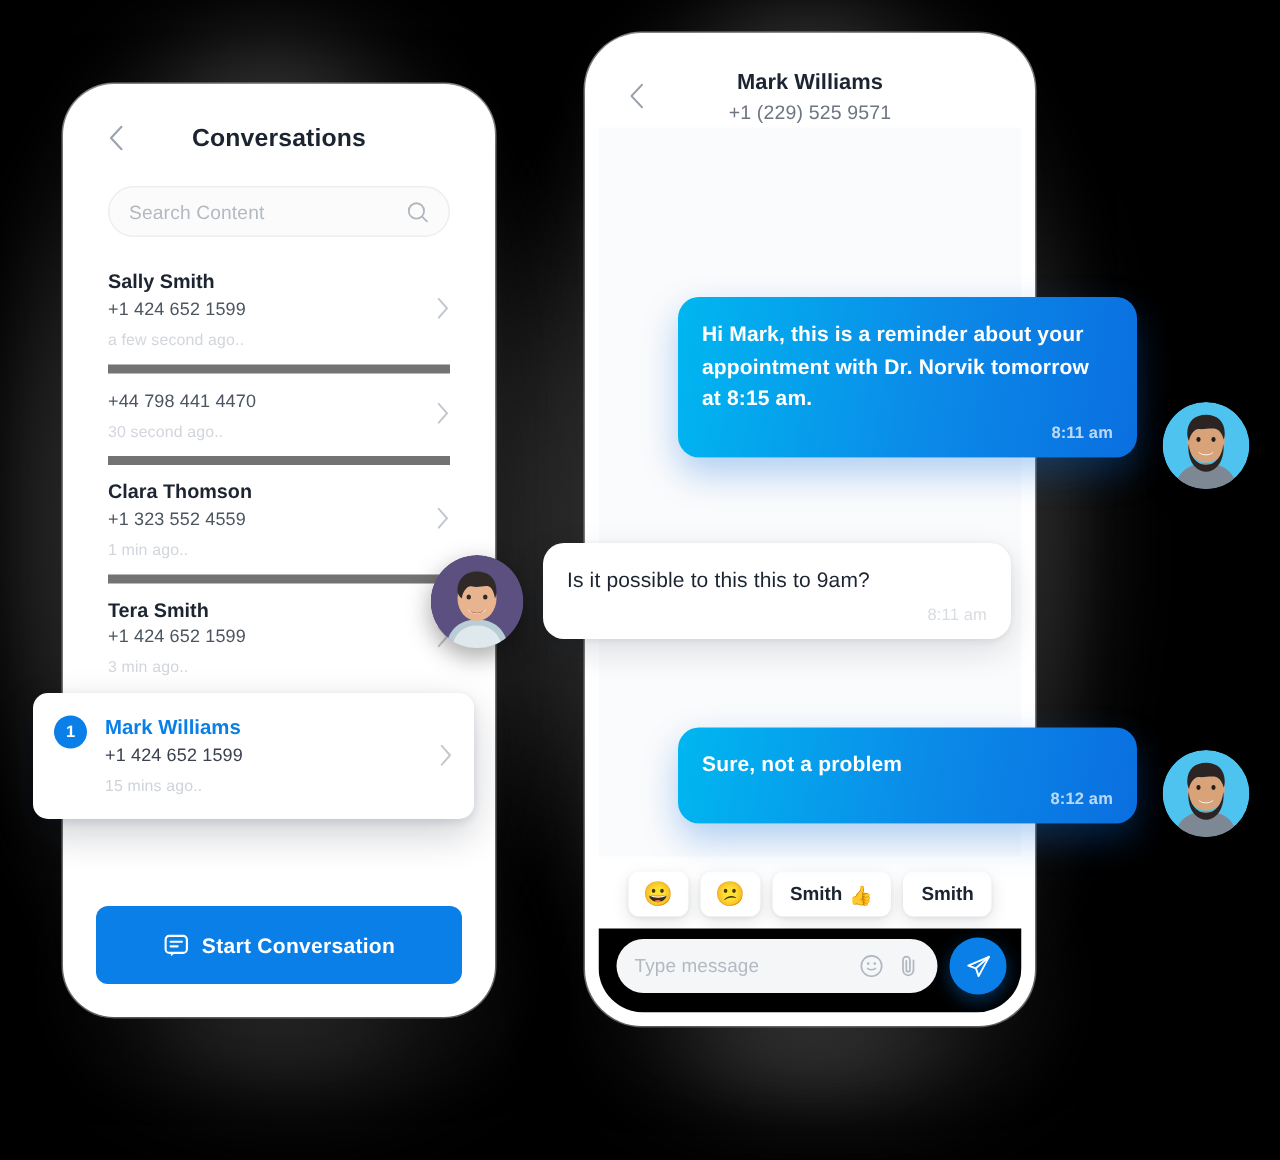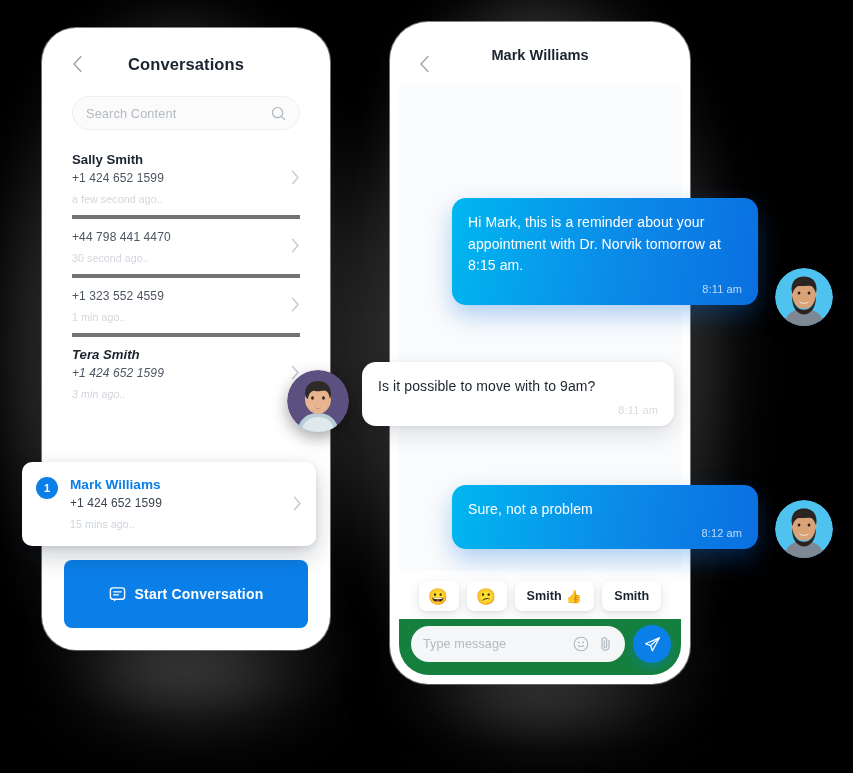--- a/index.html
+++ b/index.html
@@ -56,21 +56,21 @@
   .phone {
     position: absolute;
     background: #ffffff;
     border-radius: 34px;
     box-shadow: 0 18px 46px rgba(0,0,0,0.55),
                 0 0 0 1px rgba(255,255,255,0.55);
     overflow: hidden;
   }
 
   .phone-left {
-    left: 42px; top: 28px;
+    left: 42px; top: 56px;
     width: 288px; height: 622px;
     padding: 8px 8px 8px 8px;
     border-radius: 34px;
   }
   .phone-right {
     left: 390px; top: 22px;
     width: 300px; height: 662px;
     padding: 9px;
     border-radius: 38px;
   }
@@ -134,26 +134,26 @@
   .search-icon { color: #b0b6bf; display:flex; }
 
   .conv-list {
     flex: 1 1 auto;
     overflow: hidden;
     padding: 0 22px;
     position: relative;
   }
   .conv-item {
     padding: 9px 0 10px 0;
-    border-bottom: 4px solid #737373;
+    border-bottom: 6px solid #737373;
     display: flex;
     align-items: flex-start;
     position: relative;
   }
-  .conv-item:last-child { border-bottom: none; font-style: italic; }
+  .conv-item:last-child { border-bottom: none; }
   .conv-texts { flex: 1; min-width: 0; }
   .conv-name {
     font-size: 13.2px;
     font-weight: 700;
     color: #1b2430;
     line-height: 1.35;
   }
   .conv-phone {
     font-size: 12px;
     color: #4d5561;
@@ -201,21 +201,21 @@
     flex: 0 0 auto;
     margin-right: 12px;
     margin-top: 1px;
   }
   .highlight-card .conv-name { color: #0b7fe8; font-size: 13.6px; }
   .highlight-card .conv-phone { color: #3a424f; }
   .highlight-card .conv-time { color: #cfd4da; }
 
   .start-btn {
     margin: 0 14px 14px 14px;
-    height: 68px;
+    height: 52px;
     border-radius: 8px;
     background: #0b7fe8;
     color: #ffffff;
     display: flex;
     align-items: center;
     justify-content: center;
     gap: 9px;
     font-size: 14px;
     font-weight: 700;
     letter-spacing: 0.2px;
@@ -276,20 +276,21 @@
 
   .bubble {
     position: absolute;
     border-radius: 14px;
     padding: 14px 16px 10px 16px;
   }
   .bubble-out {
     background: linear-gradient(100deg, #00b7f0 0%, #0b8ae8 55%, #0a6fe0 100%);
     color: #ffffff;
     box-shadow: 0 10px 24px rgba(8,110,220,0.32);
+    font-weight: bold;
   }
   .bubble-in {
     background: #ffffff;
     color: #1b2430;
     box-shadow: 0 8px 22px rgba(15,25,45,0.13),
                 0 1px 4px rgba(15,25,45,0.07);
   }
   .bubble-text {
     font-size: 14px;
     line-height: 1.55;
@@ -338,21 +339,21 @@
     cursor: pointer;
     white-space: nowrap;
   }
   .chip-emoji-only { padding: 0 10px; font-size: 16px; }
 
   .input-bar {
     flex: 0 0 auto;
     display: flex;
     align-items: center;
     padding: 6px 10px 12px 12px;
-    background: #15803d;
+    background: #000000;
     gap: 8px;
   }
   .input-field {
     flex: 1;
     height: 36px;
     border-radius: 18px;
     background: #f5f6f8;
     display: flex;
     align-items: center;
     padding: 0 12px;
@@ -432,20 +433,21 @@
               <div class="conv-time">30 second ago..</div>
             </div>
             <div class="conv-arrow">
               <svg width="9" height="15" viewBox="0 0 9 15" fill="none">
                 <path d="M1.5 1.2L7 7.5l-5.5 6.3" stroke="currentColor" stroke-width="1.3" stroke-linecap="round" stroke-linejoin="round"></path>
               </svg>
             </div>
           </div>
           <div class="conv-item">
             <div class="conv-texts">
+              <div class="conv-name">Clara Thomson</div>
               <div class="conv-phone">+1 323 552 4559</div>
               <div class="conv-time">1 min ago..</div>
             </div>
             <div class="conv-arrow">
               <svg width="9" height="15" viewBox="0 0 9 15" fill="none">
                 <path d="M1.5 1.2L7 7.5l-5.5 6.3" stroke="currentColor" stroke-width="1.3" stroke-linecap="round" stroke-linejoin="round"></path>
               </svg>
             </div>
           </div>
           <div class="conv-item">
@@ -510,20 +512,21 @@
     <div class="screen">
 
       <div class="chat-header">
         <div class="back-chevron">
           <svg width="11" height="18" viewBox="0 0 11 18" fill="none">
             <path d="M9 1.5L2 9l7 7.5" stroke="currentColor" stroke-width="1.3" stroke-linecap="round" stroke-linejoin="round"></path>
           </svg>
         </div>
         <div class="chat-title-wrap">
           <div class="chat-name">Mark Williams</div>
+          <div class="chat-number">+1 (229) 525 9571</div>
         </div>
       </div>
 
       <div class="chat-body"></div>
 
       <div class="quick-replies" id="quick-replies">
           <div class="chip chip-emoji-only">
             <span>😀</span>
           </div>
           <div class="chip chip-emoji-only">
@@ -567,21 +570,21 @@
 
     </div>
   </div>
 
   <div class="bubble bubble-out msg1">
     <div class="bubble-text">Hi Mark, this is a reminder about your appointment with Dr. Norvik tomorrow at  8:15 am.</div>
     <div class="bubble-time">8:11 am</div>
   </div>
 
   <div class="bubble bubble-in msg2">
-    <div class="bubble-text">Is it possible to move with to 9am?</div>
+    <div class="bubble-text">Is it possible to this this to 9am?</div>
     <div class="bubble-time">8:11 am</div>
   </div>
 
   <div class="bubble bubble-out msg3">
     <div class="bubble-text">Sure, not a problem</div>
     <div class="bubble-time">8:12 am</div>
   </div>
 
   <div class="avatar avatar-blue-1">
     <svg width="58" height="58" viewBox="0 0 58 58">

